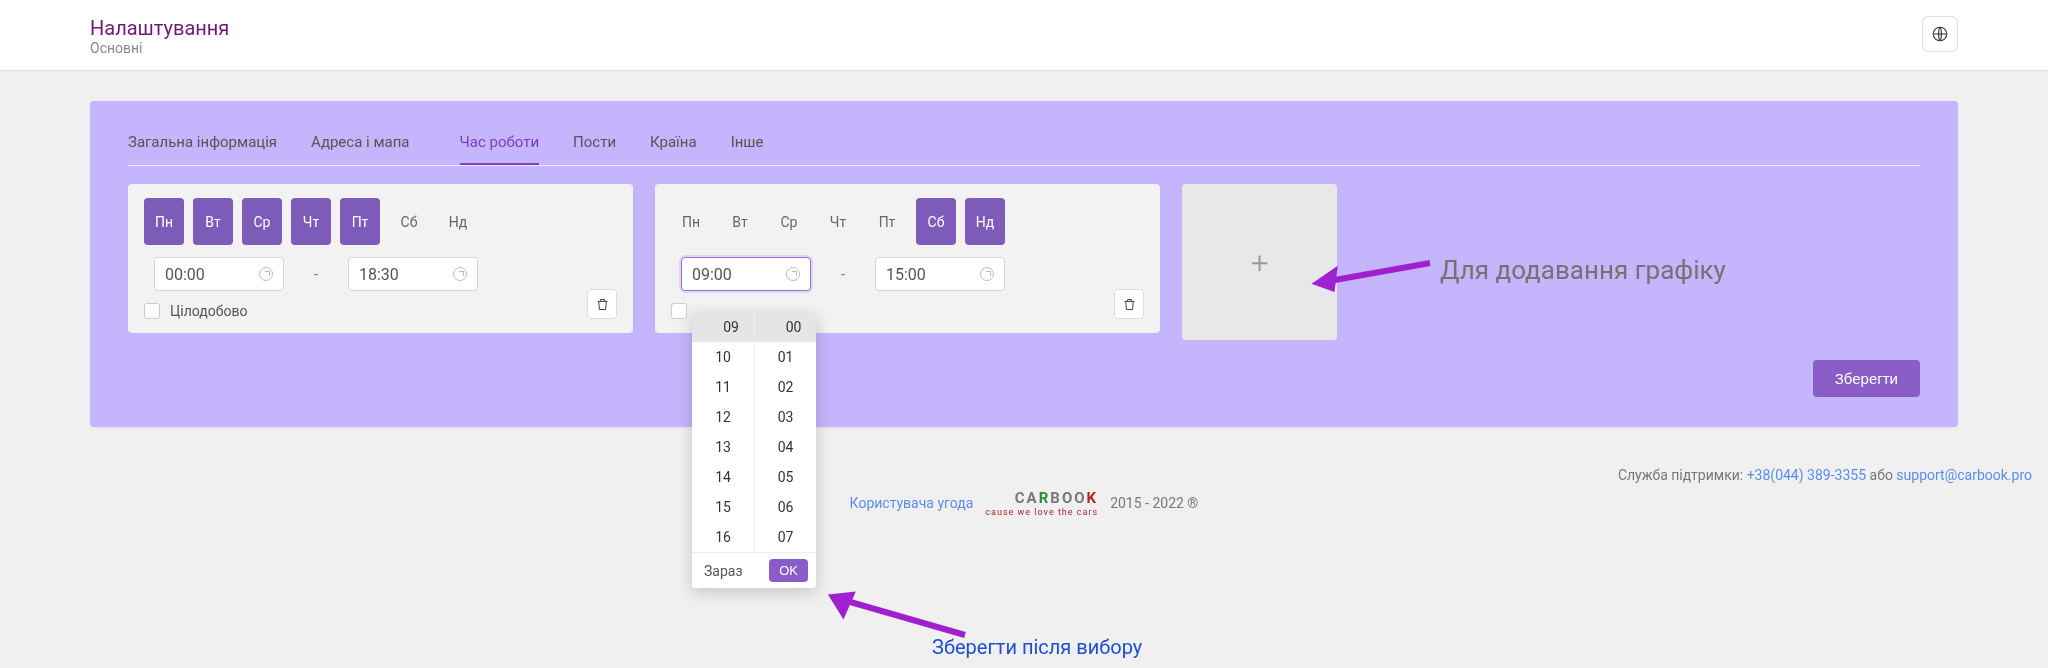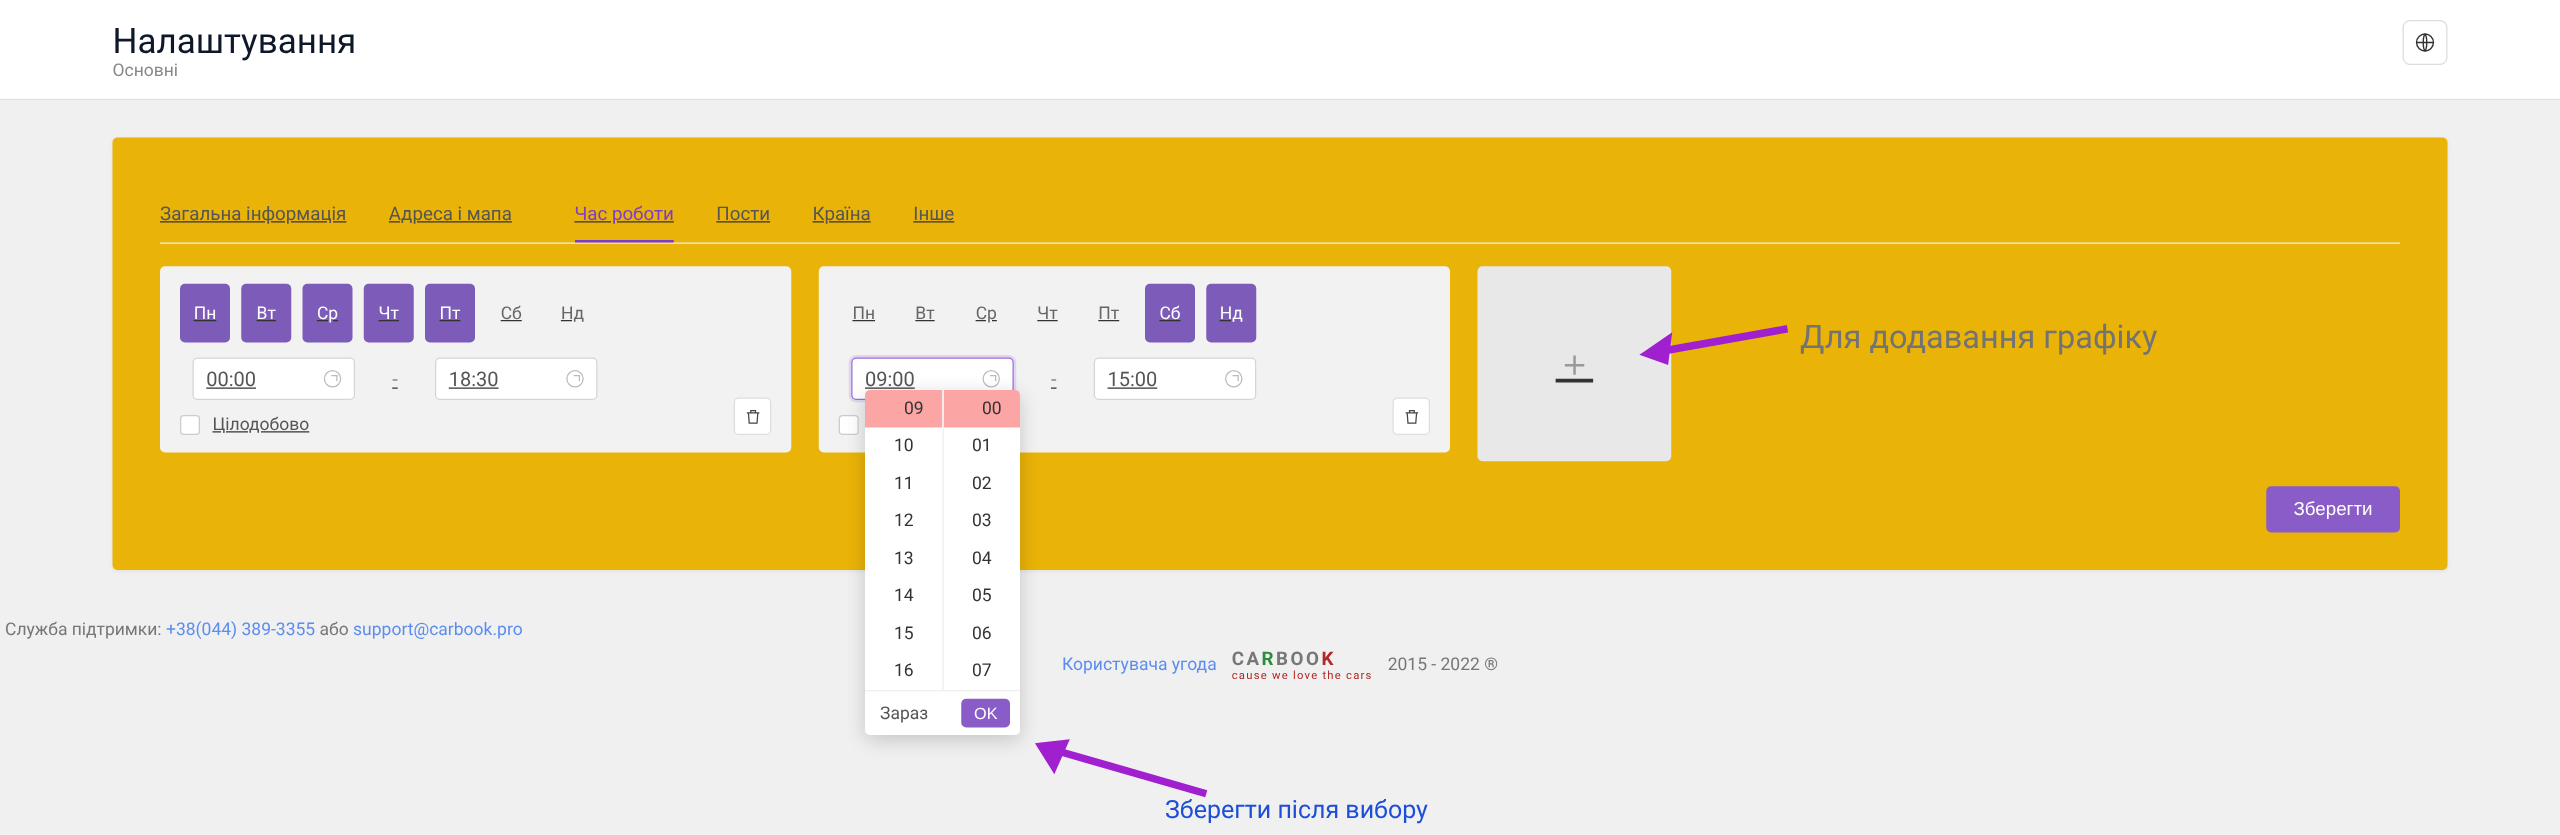--- a/index.html
+++ b/index.html
@@ -10,36 +10,35 @@
     width: 2048px;
   }
   .header {
     background: #fff;
     padding: 16px 90px 14px;
     border-bottom: 1px solid #e0e0e0;
     display: flex;
     justify-content: space-between;
     align-items: flex-start;
   }
-  .header-title { font-size: 28px; color: #0f172a; font-weight: 400;}
+  .header-title { font-size: 20px; color: #701a75; font-weight: 400;}
   .header-sub   { font-size: 14px; color: #888; }
   .globe {
     width: 36px; height: 36px; border:1px solid #ddd; border-radius:6px;
     display:flex; align-items:center; justify-content:center; cursor:pointer;
     background:#fff;
   }
   .globe svg { width:18px; height:18px; stroke:#333; fill:none; stroke-width:1.5;}
   .page {
-    background:#eab308;
+    background:#c4b5fd;
     margin: 30px 90px 0;
     border-radius:4px;
-    padding: 44px 38px 30px;
+    padding: 24px 38px 30px;
     box-shadow: 0 1px 3px rgba(0,0,0,.05);
     position:relative;
-    text-decoration:underline;
   }
   .tabs {
     display:flex; gap: 34px; border-bottom:1px solid #eee;
     margin-bottom: 18px;
   }
   .tab {
     padding: 8px 0 12px;
     font-size: 15px;
     color:#555;
     cursor:pointer;
@@ -104,21 +103,21 @@
     overflow:hidden;
     z-index:50;
   }
   .ddcols { display:flex; }
   .ddcol { width:50%; max-height:250px; overflow:hidden;}
   .ddcol + .ddcol { border-left:1px solid #eee;}
   .ddcell {
     height:30px; display:flex; align-items:center; justify-content:center;
     font-size:14px; color:#333; cursor:pointer;
   }
-  .ddcell.sel { background:#fca5a5;padding-left:16px;}
+  .ddcell.sel { background:#e5e5e5;padding-left:16px;}
   .ddfoot {
     border-top:1px solid #eee; display:flex; align-items:center;
     padding:6px 8px; gap:8px;
   }
   .ddfoot .now { font-size:14px; color:#555; cursor:pointer; flex:1; text-align:left; padding-left:4px;}
   .ddfoot .ok {
     background:#8a5cc7; color:#fff; border:none; border-radius:4px;
     padding:4px 10px; font-size:13px; cursor:pointer;
   }
 
@@ -129,22 +128,22 @@
   }
   .anno2 {
     position:absolute; left:932px; top:635px;
     color:#1d4ed8; font-size:20px;
   }
   .arrow {
     position:absolute; stroke-width:6; stroke:#a020d0; fill:#a020d0;
   }
 
   .footer {
-    text-align:left; font-size:14px; color:#777;
-    padding: 40px 4px 50px;
+    text-align:right; font-size:14px; color:#777;
+    padding: 40px 16px 50px;
   }
   .footer a { color:#5b8def; text-decoration:none;}
   .footer .brand { font-size:15px; font-weight:700; letter-spacing:2px;}
   .footer .brand .r { color:#2e8b3d;}
   .footer .brand .k { color:#b02727;}
   .footer .tag { display:block; font-size:9px; color:#b02727; font-weight:400; letter-spacing:1px;}
 </style>
 </head>
 <body>
 

